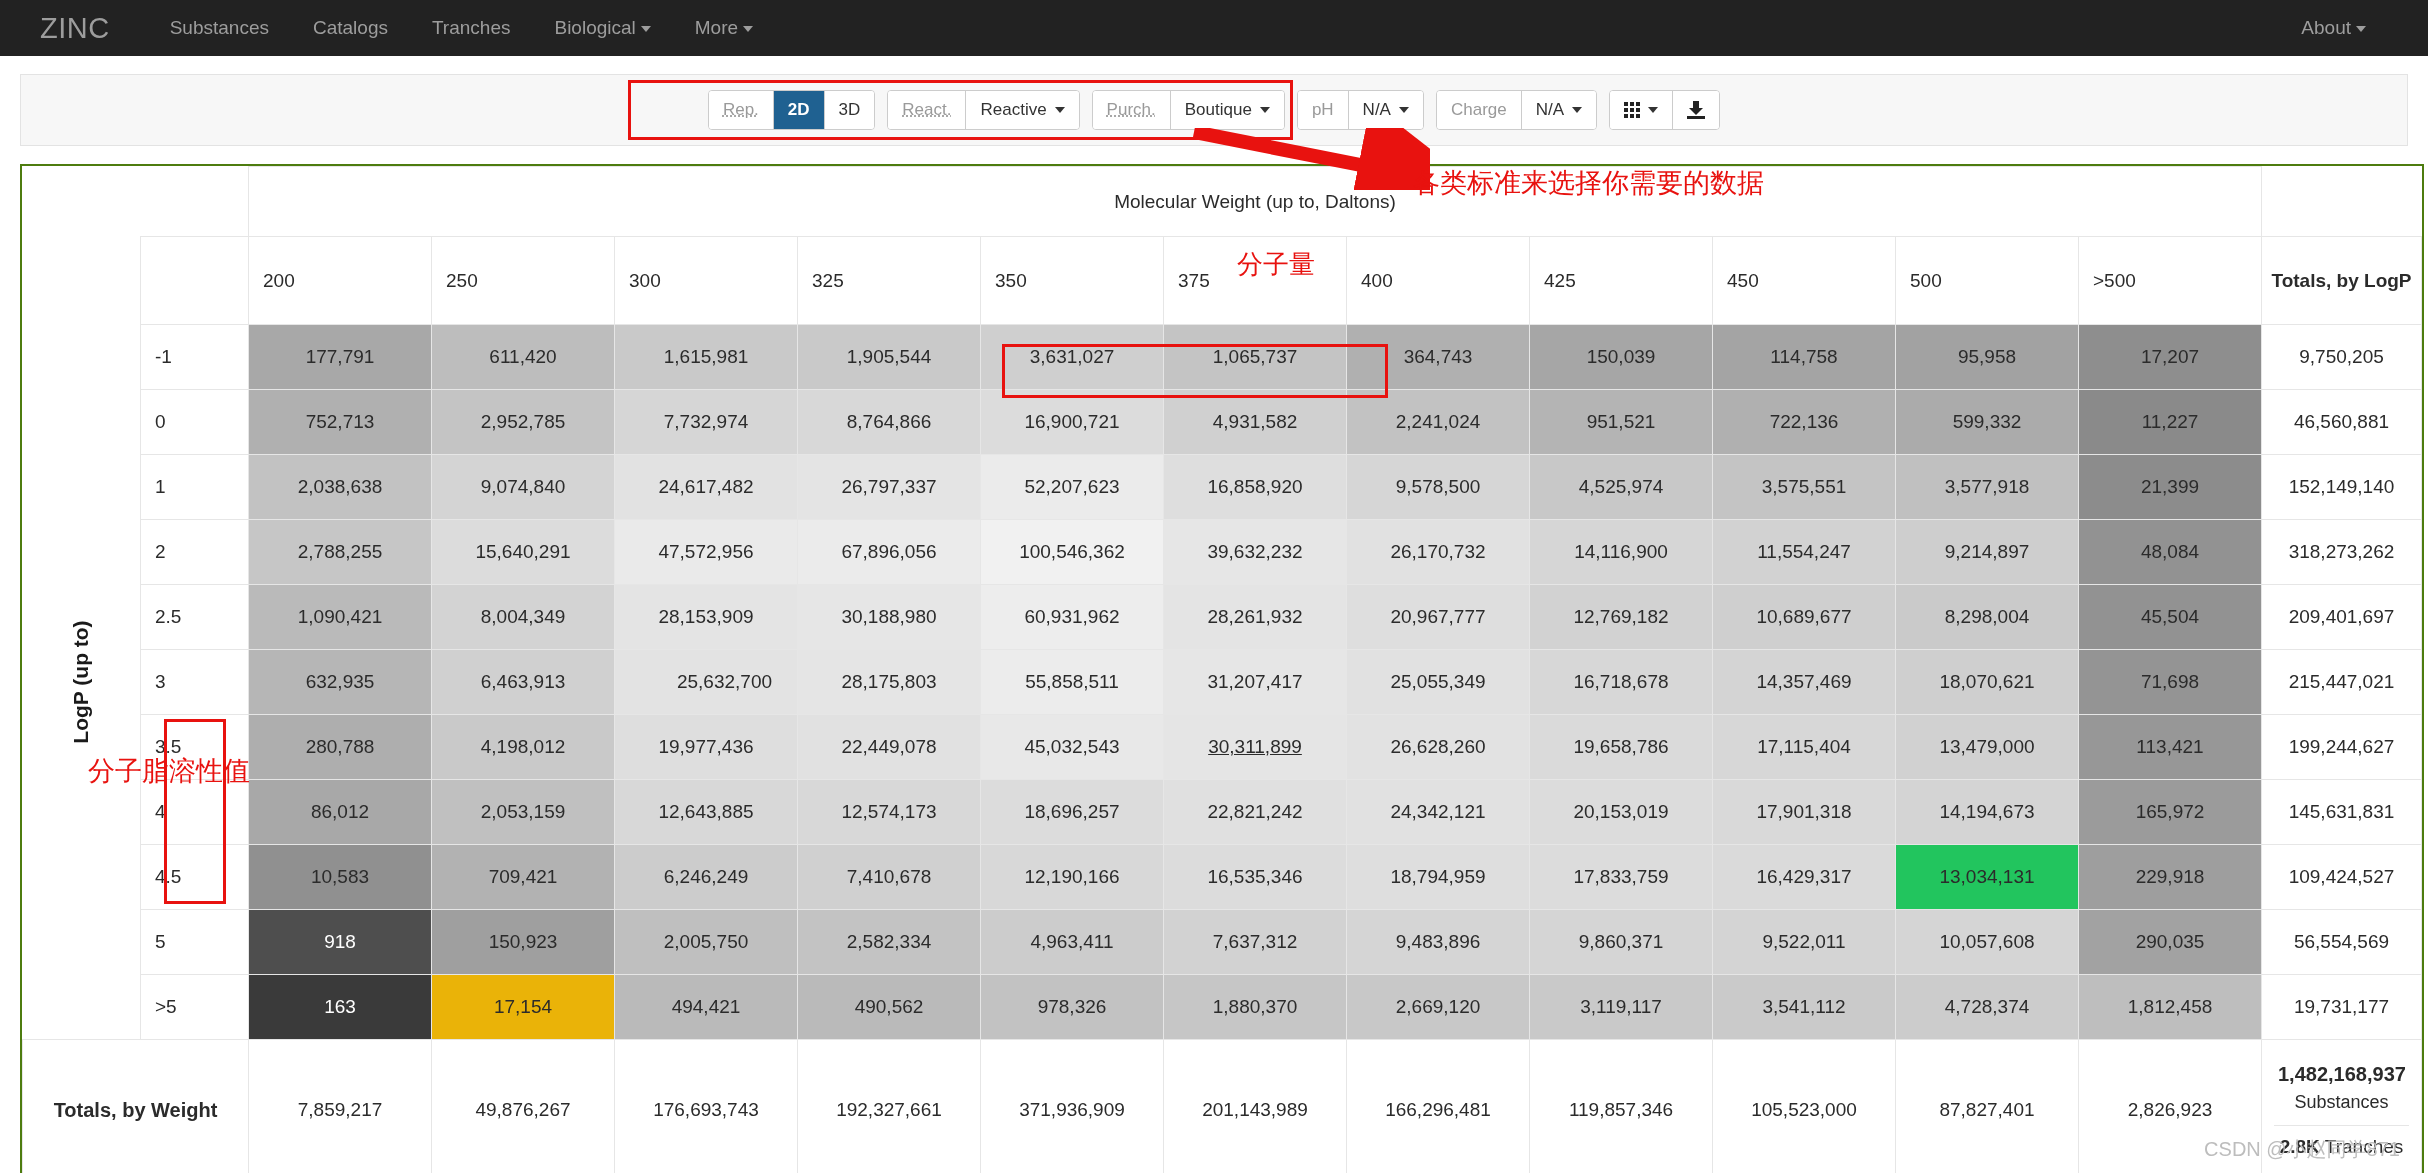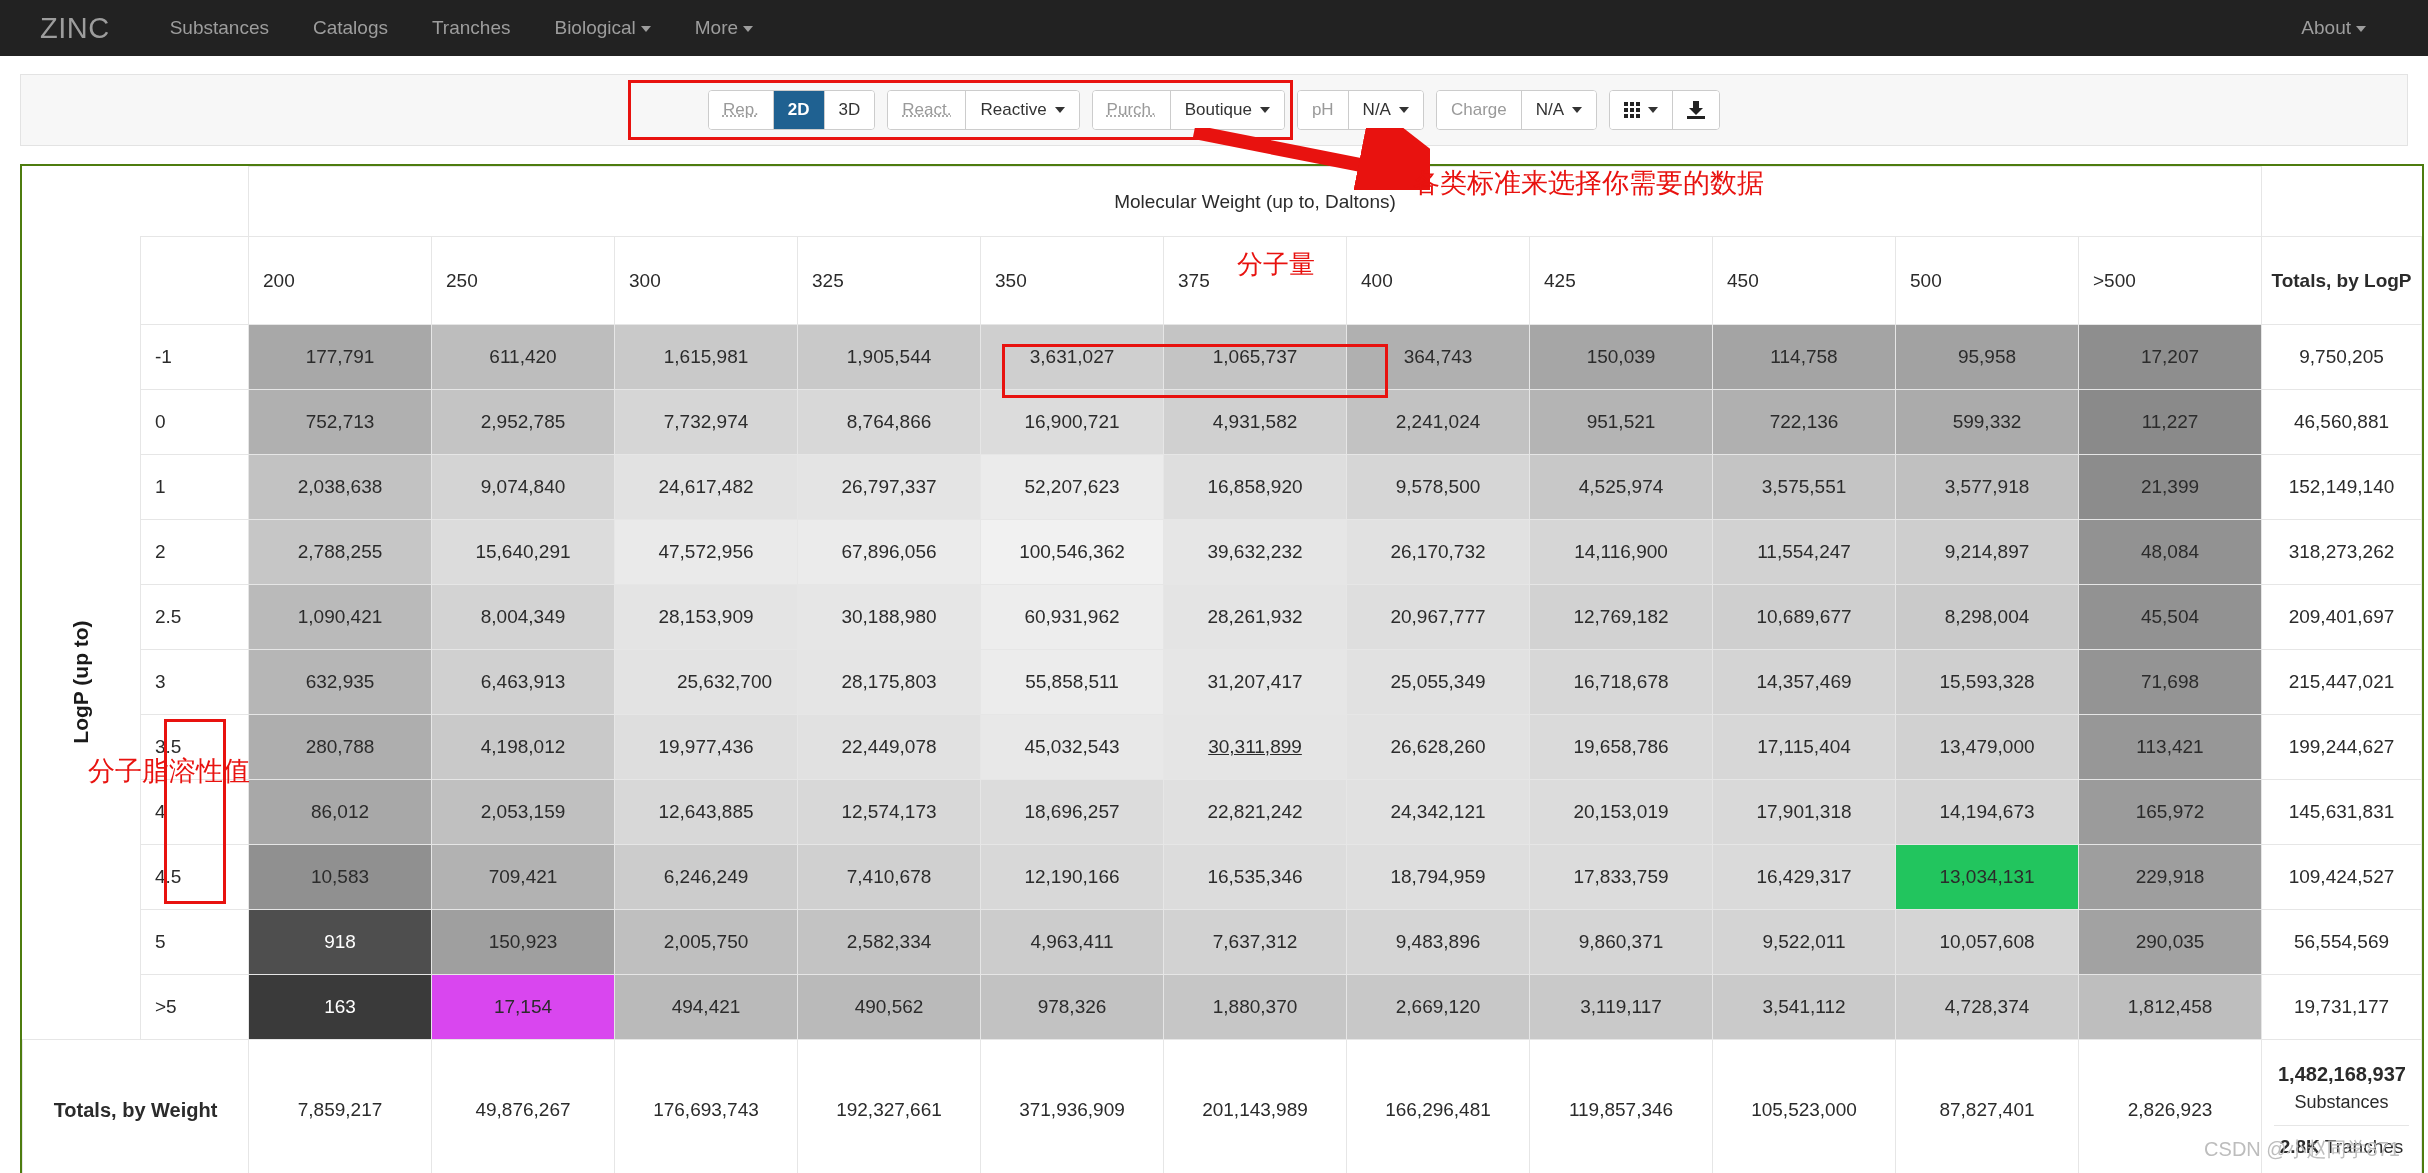--- a/index.html
+++ b/index.html
@@ -482,21 +482,21 @@
             <td class="rowlabel">3</td>
             <td class="cell" style="background: rgb(182, 182, 182);">632,935</td>
             <td class="cell" style="background: rgb(208, 208, 208);">6,463,913</td>
             <td class="cell" style="background: rgb(227, 227, 227); padding-left: 37px;">25,632,700</td>
             <td class="cell" style="background: rgb(229, 229, 229);">28,175,803</td>
             <td class="cell" style="background: rgb(236, 236, 236);">55,858,511</td>
             <td class="cell" style="background: rgb(230, 230, 230);">31,207,417</td>
             <td class="cell" style="background: rgb(225, 225, 225);">25,055,349</td>
             <td class="cell" style="background: rgb(215, 215, 215);">16,718,678</td>
             <td class="cell" style="background: rgb(212, 212, 212);">14,357,469</td>
-            <td class="cell" style="background: rgb(207, 207, 207);">15,593,328</td>
+            <td class="cell" style="background: rgb(207, 207, 207);">18,070,621</td>
             <td class="cell" style="background: rgb(148, 148, 148);">71,698</td>
             <td class="total">215,447,021</td>
           </tr>
           <tr>
             <td class="rowlabel">3.5</td>
             <td class="cell" style="background: rgb(174, 174, 174);">280,788</td>
             <td class="cell" style="background: rgb(201, 201, 201);">4,198,012</td>
             <td class="cell" style="background: rgb(222, 222, 222);">19,977,436</td>
             <td class="cell" style="background: rgb(225, 225, 225);">22,449,078</td>
             <td class="cell" style="background: rgb(232, 232, 232);">45,032,543</td>
@@ -549,21 +549,21 @@
             <td class="cell" style="background: rgb(213, 213, 213);">9,483,896</td>
             <td class="cell" style="background: rgb(213, 213, 213);">9,860,371</td>
             <td class="cell" style="background: rgb(212, 212, 212);">9,522,011</td>
             <td class="cell" style="background: rgb(213, 213, 213);">10,057,608</td>
             <td class="cell" style="background: rgb(162, 162, 162);">290,035</td>
             <td class="total">56,554,569</td>
           </tr>
           <tr>
             <td class="rowlabel">&gt;5</td>
             <td class="cell dark-text" style="background: rgb(58, 58, 58);">163</td>
-            <td class="cell" style="background: #d946ef;">17,154</td>
+            <td class="cell" style="background: #eab308;">17,154</td>
             <td class="cell" style="background: rgb(186, 186, 186);">494,421</td>
             <td class="cell" style="background: rgb(186, 186, 186);">490,562</td>
             <td class="cell" style="background: rgb(194, 194, 194);">978,326</td>
             <td class="cell" style="background: rgb(198, 198, 198);">1,880,370</td>
             <td class="cell" style="background: rgb(200, 200, 200);">2,669,120</td>
             <td class="cell" style="background: rgb(201, 201, 201);">3,119,117</td>
             <td class="cell" style="background: rgb(202, 202, 202);">3,541,112</td>
             <td class="cell" style="background: rgb(204, 204, 204);">4,728,374</td>
             <td class="cell" style="background: rgb(190, 190, 190);">1,812,458</td>
             <td class="total">19,731,177</td>

